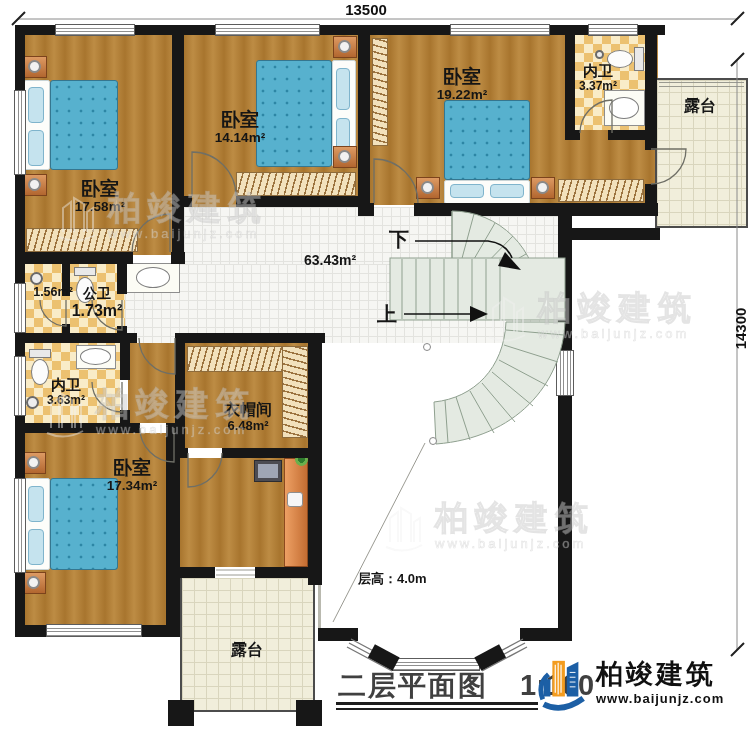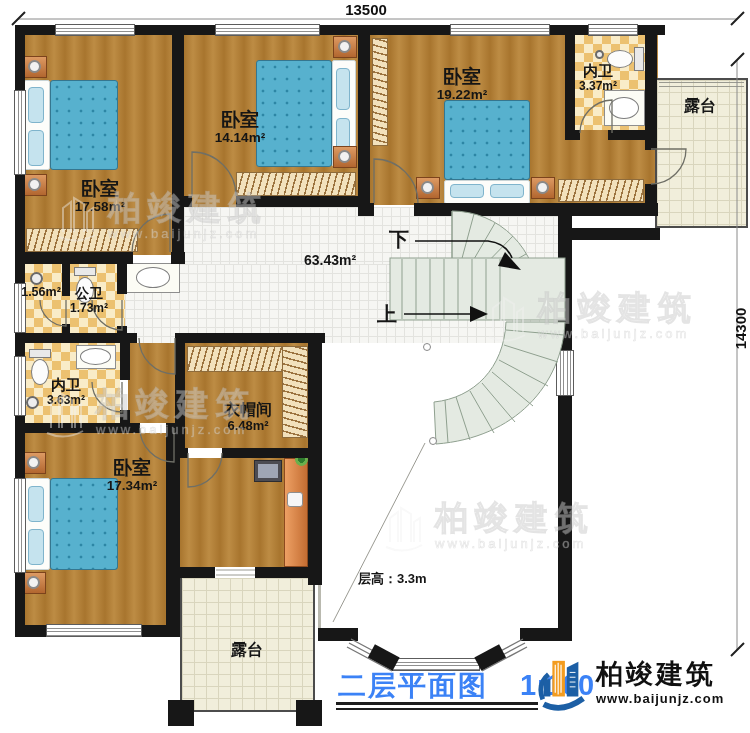--- a/index.html
+++ b/index.html
@@ -46,21 +46,21 @@
        background:#ededed;box-sizing:border-box;}
   .lbl{position:absolute;text-align:center;line-height:1.12;color:#151515;}
   .lbl .nm{display:block;font-weight:bold;}
   .lbl .ar{display:block;font-weight:bold;}
   .parapet{position:absolute;background:repeating-linear-gradient(180deg,#9a9a90 0 1px,transparent 1px 4px);}
   .overlay{position:absolute;left:0;top:0;width:750px;height:733px;pointer-events:none;}
   .wm{position:absolute;display:flex;align-items:center;gap:10px;opacity:.55;pointer-events:none;
       color:rgba(255,255,255,.75);-webkit-text-stroke:1px rgba(178,178,178,.65);white-space:nowrap;}
   .wm .t1{font-size:33px;font-weight:bold;letter-spacing:7px;line-height:1;}
   .wm .t2{font-size:13px;letter-spacing:3px;-webkit-text-stroke:.6px rgba(178,178,178,.65);margin-top:2px;}
-  .titleblk{position:absolute;display:flex;align-items:baseline;gap:32px;font-weight:bold;color:#3b82f6;}
+  .titleblk{position:absolute;display:flex;align-items:baseline;gap:32px;font-weight:bold;color:#404040;}
   .logo{position:absolute;display:flex;align-items:center;gap:8px;}
   .logo .lt1{font-size:27px;font-weight:bold;letter-spacing:3px;color:#101010;line-height:1;}
   .logo .lt2{font-size:13px;font-weight:bold;letter-spacing:1px;color:#101010;margin-top:3px;}
   .dimt{position:absolute;font-weight:bold;font-size:15px;text-align:center;color:#111;}
   .deskstrip{position:absolute;background:linear-gradient(90deg,#eda064,#c46d32);border:1px solid #8d4a1e;box-sizing:border-box;}
   .monitor{position:absolute;background:#4c4c52;border:1px solid #2c2c30;box-sizing:border-box;}
   .monitor::after{content:"";position:absolute;inset:3px;background:#9fa6b5;}
   .cup{position:absolute;background:#f6f6f6;border:1px solid #8e8e8e;border-radius:3px;}
   .plant{position:absolute;border-radius:50%;background:radial-gradient(circle,#2f7d2f 35%,#6ab04c 36% 70%,transparent 71%);}
 </style>
@@ -281,26 +281,26 @@
   <div class="lbl" style="left:556px;top:63px;width:84px">
     <span class="nm" style="font-size:15px">内卫</span>
     <span class="ar" style="font-size:12px">3.37m²</span>
   </div>
   <div class="lbl" style="left:658px;top:97px;width:84px">
     <span class="nm" style="font-size:16px">露台</span>
   </div>
   <div class="lbl" style="left:283px;top:253px;width:94px">
     <span class="ar" style="font-size:14px">63.43m²</span>
   </div>
-  <div class="lbl" style="left:8px;top:285px;width:66px">
+  <div class="lbl" style="left:20px;top:285px;width:66px">
     <span class="ar" style="font-size:12.5px">1.56m²</span>
   </div>
-  <div class="lbl" style="left:60px;top:286px;width:58px">
+  <div class="lbl" style="left:68px;top:286px;width:58px">
     <span class="nm" style="font-size:14px">公卫</span>
-    <span class="ar" style="font-size:12px">1.73m²</span>
+    <span class="ar" style="font-size:16px">1.73m²</span>
   </div>
   <div class="lbl" style="left:28px;top:377px;width:76px">
     <span class="nm" style="font-size:15px">内卫</span>
     <span class="ar" style="font-size:12px">3.63m²</span>
   </div>
   <div class="lbl" style="left:188px;top:401px;width:120px">
     <span class="nm" style="font-size:16px">衣帽间</span>
     <span class="ar" style="font-size:13px">6.48m²</span>
   </div>
   <div class="lbl" style="left:72px;top:457px;width:120px">
@@ -308,21 +308,21 @@
     <span class="ar" style="font-size:13.5px">17.34m²</span>
   </div>
   <div class="lbl" style="left:205px;top:641px;width:84px">
     <span class="nm" style="font-size:16px">露台</span>
   </div>
 
   <div class="lbl" style="left:386px;top:228px;width:26px;font-size:20px;font-weight:bold">下</div>
   <div class="lbl" style="left:374px;top:303px;width:26px;font-size:20px;font-weight:bold">上</div>
 
   <div class="abs" style="left:358px;top:569px;width:210px;font-size:13px;font-weight:600;line-height:1.55;color:#151515">
-    <div><span>层高：</span><span>3.3m</span></div>
+    <div><span>层高：</span><span>4.0m</span></div>
   </div>
 
   <div class="dimt" style="left:330px;top:1px;width:72px">13500</div>
   <div class="dimt" style="left:702px;top:320px;width:76px;transform:rotate(-90deg)">14300</div>
 
   <div class="titleblk" style="left:338px;top:667px">
     <span style="font-size:28px;letter-spacing:2px">二层平面图</span>
     <span style="font-size:29px">1:100</span>
   </div>
   <div class="abs" style="left:336px;top:702px;width:202px;height:3px;background:#1d1d1d"></div>

